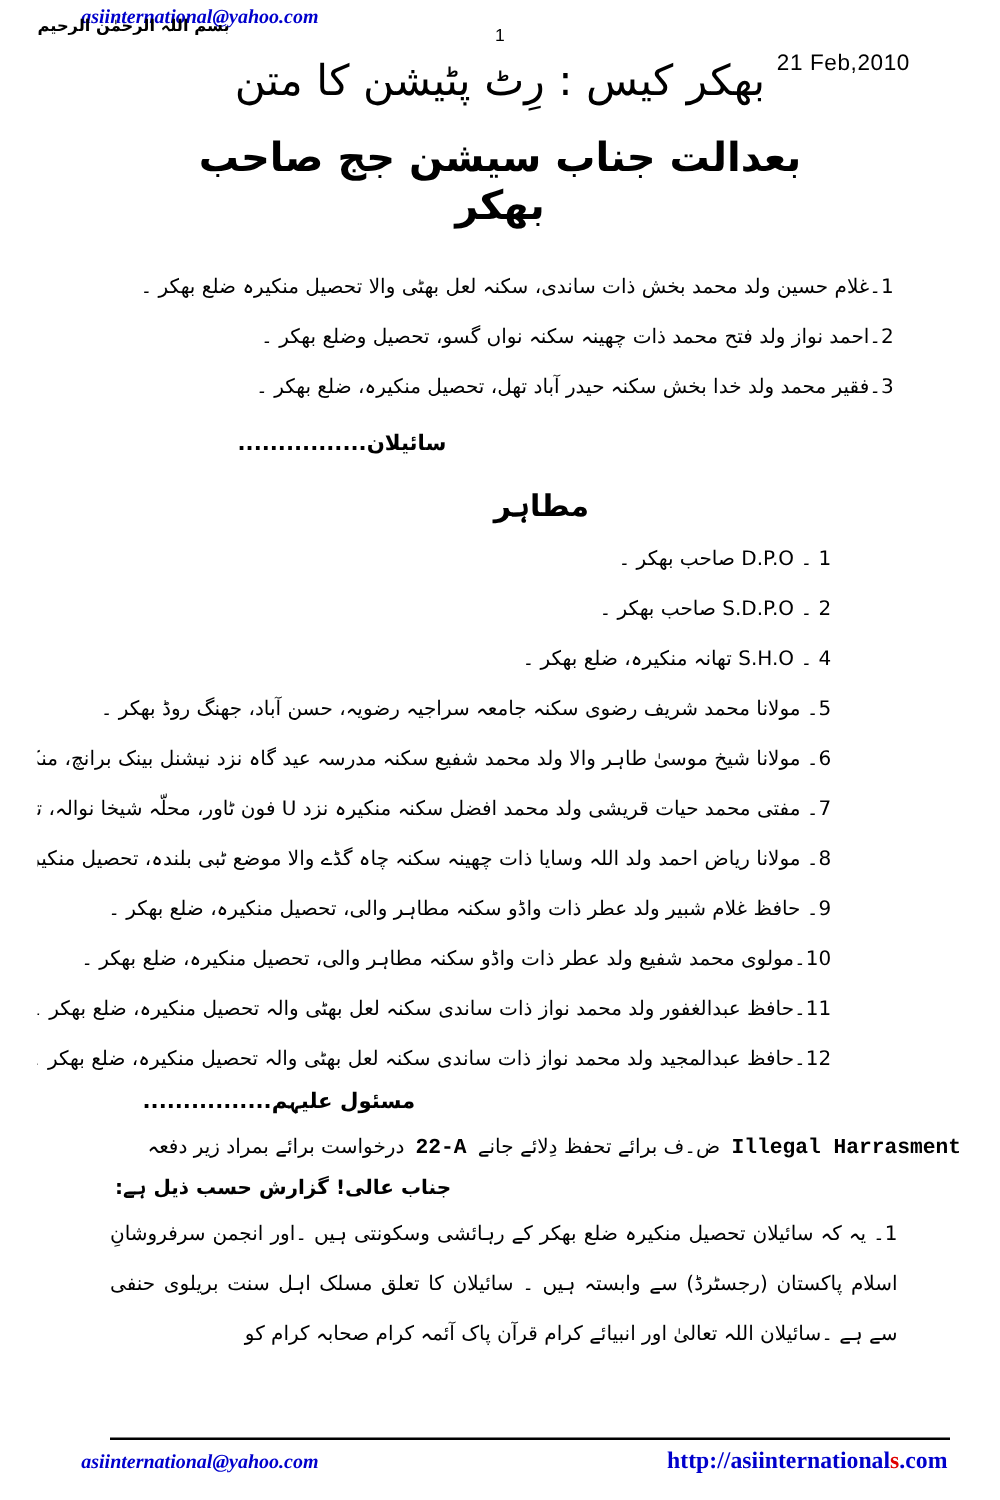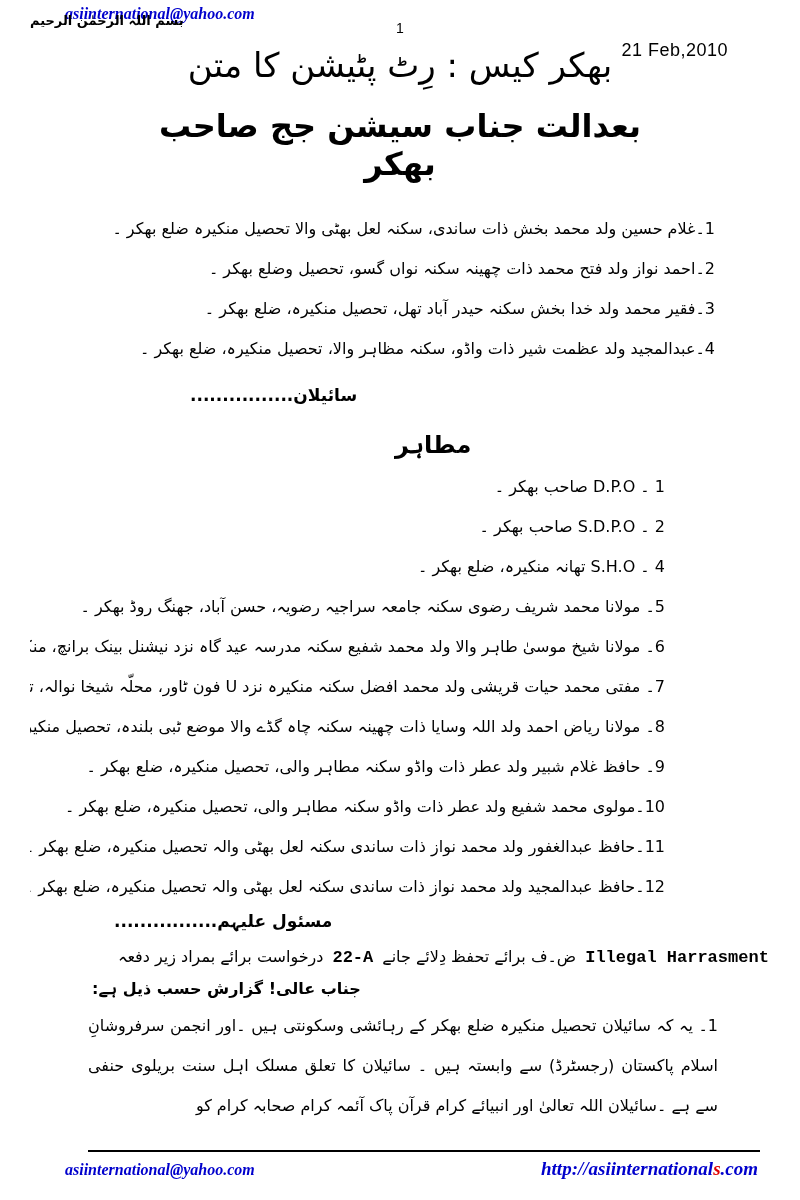--- a/index.html
+++ b/index.html
@@ -91,21 +91,21 @@
     display:flex;justify-content:space-between;align-items:baseline;
     padding:0 12px 0 35px;
   }
   .ftr-email{
     font-family:"Liberation Serif",serif;
     font-style:italic;font-weight:bold;font-size:16px;
     color:#0000cc;text-decoration:none;
   }
   .ftr-url{
     font-family:"Liberation Serif",serif;
-    font-style:italic;font-weight:bold;font-size:19px;
+    font-weight:bold;font-size:19px;
     color:#0000cc;text-decoration:none;
   }
   .ftr-url .red-s{color:#e00000;}
 </style>
 </head>
 <body>
 
 <div class="page">
 
   
@@ -116,21 +116,20 @@
 
   
   <div class="title">بھکر کیس : رِٹ پٹیشن کا متن</div>
   <div class="court">بعدالت جناب سیشن جج صاحب بھکر</div>
 
   
   <div class="list petitioners">
       <div class="list-line">1۔غلام حسین ولد محمد بخش ذات ساندی، سکنہ لعل بھٹی والا تحصیل منکیرہ ضلع بھکر ۔</div>
       <div class="list-line">2۔احمد نواز ولد فتح محمد ذات چھینہ سکنہ نواں گسو، تحصیل وضلع بھکر ۔</div>
       <div class="list-line">3۔فقیر محمد ولد خدا بخش سکنہ حیدر آباد تھل، تحصیل منکیرہ، ضلع بھکر ۔</div>
-      <div class="list-line">4۔عبدالمجید ولد عظمت شیر ذات واڈو، سکنہ مظاہر والا، تحصیل منکیرہ، ضلع بھکر ۔</div>
     </div>
 
   
   <div>
     <span class="dotted-label sailan">سائیلان................</span>
   </div>
 
   
   <span class="banam">مطاہر</span>
 

